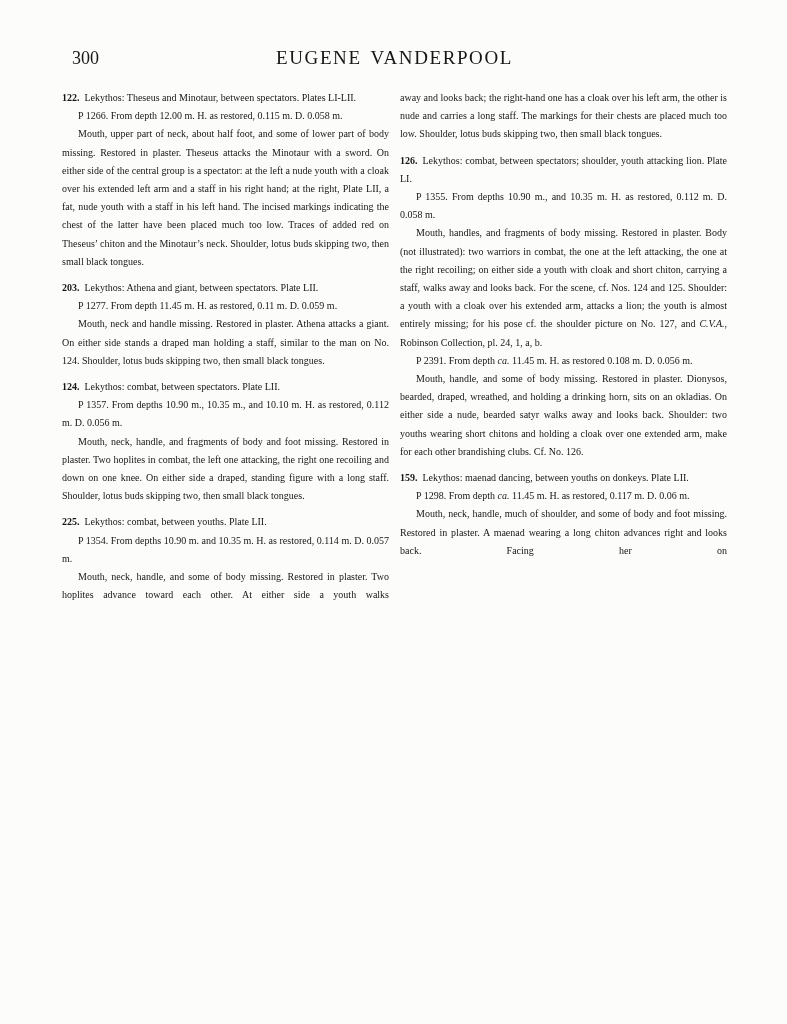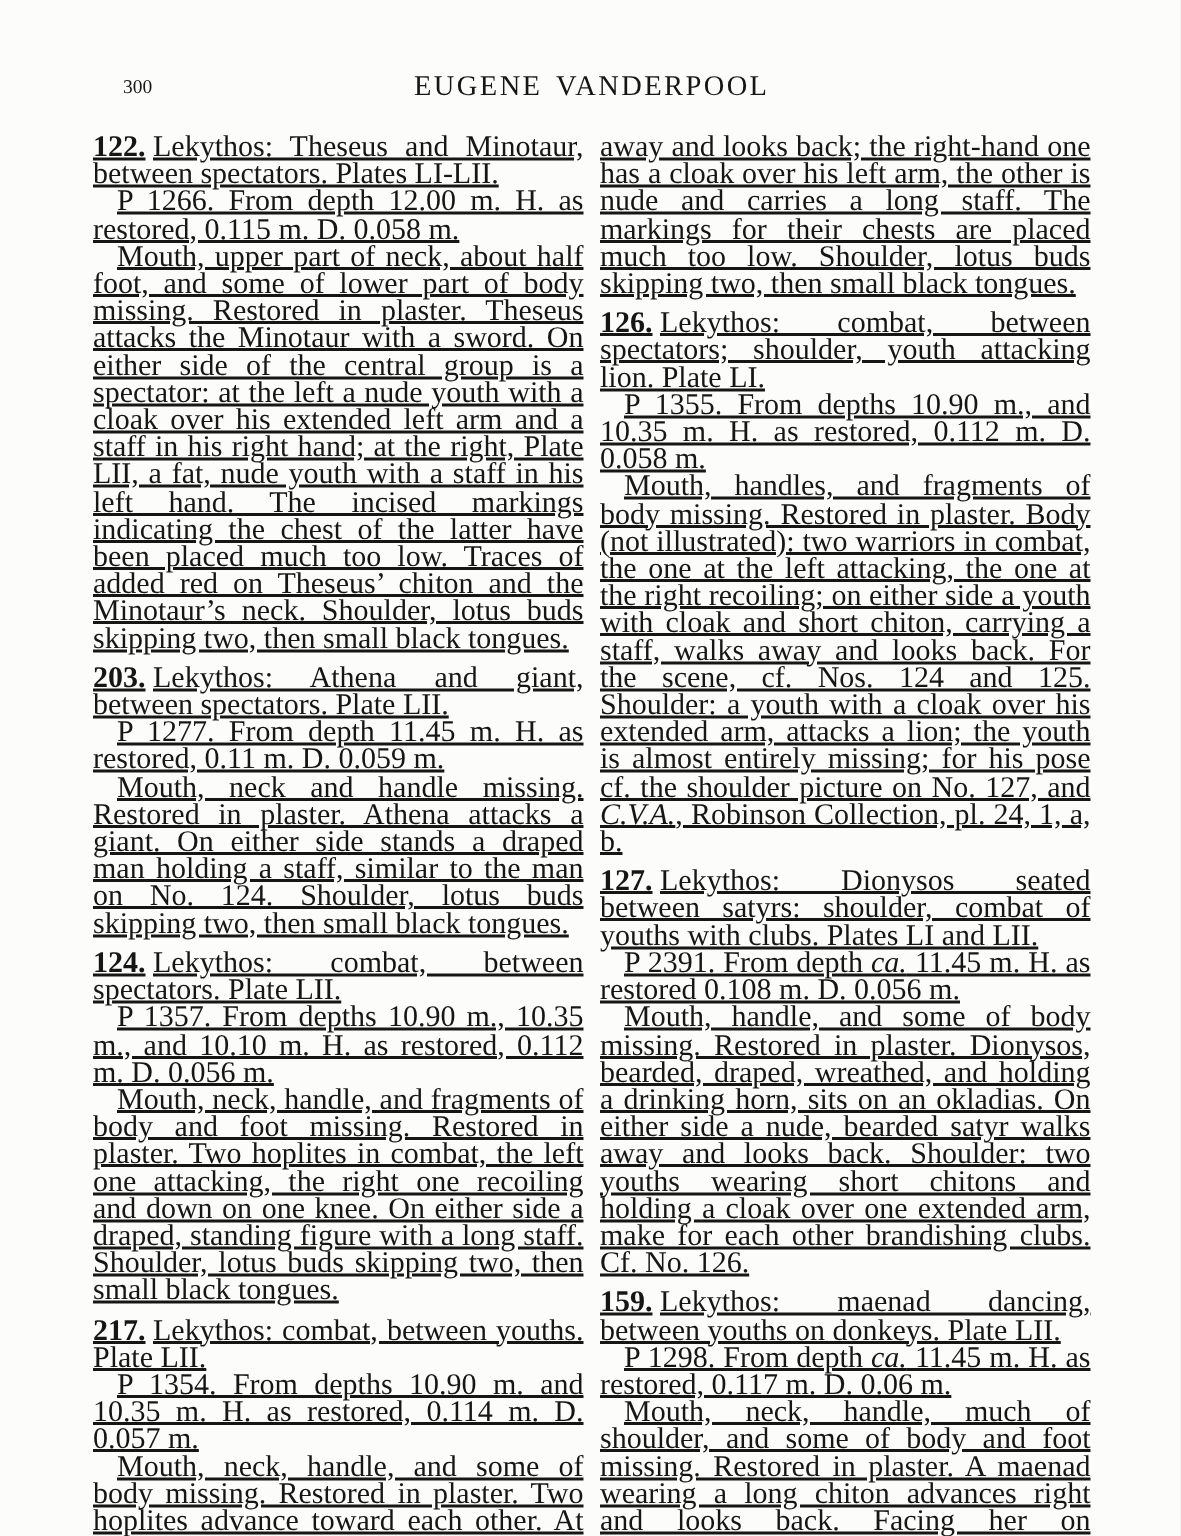--- a/index.html
+++ b/index.html
@@ -21,47 +21,45 @@
   }
   .pg-header {
     position: relative;
     height: 18px;
     margin-bottom: 22px;
   }
   .pg-number {
     position: absolute;
     left: 10px;
     top: 0;
-    font-size: 13px;
+    font-size: 18px;
     line-height: 18px;
-    margin-left: 10px;
   }
   .running-title {
     display: block;
     text-align: center;
     font-size: 19px;
     line-height: 18px;
     letter-spacing: 1.6px;
     word-spacing: 3px;
   }
   .two-col {
     display: flex;
     gap: 11px;
   }
   .col {
     width: 327px;
     flex: 0 0 327px;
   }
   .para {
     margin: 0;
-    font-size: 20px;
+    font-size: 10px;
     line-height: 18.2px;
     text-align: justify;
     text-justify: inter-word;
-    text-decoration: underline;
   }
   .para.heading { margin-top: 8px; }
   .col > .para.heading:first-child { margin-top: 0; }
   .para.body { text-indent: 16px; }
   .para.continuation { text-indent: 0; }
   .para.partial { text-align-last: justify; }
   .bold { font-weight: bold; }
   .heading .bold { padding-right: 5px; }
   .italic { font-style: italic; }
 </style>
@@ -77,30 +75,29 @@
     <div class="col">
         <p class="para heading"><span class="bold">122.</span><span>Lekythos: Theseus and Minotaur, between spectators. Plates LI-LII.</span></p>
         <p class="para body"><span>P 1266. From depth 12.00 m. H. as restored, 0.115 m. D. 0.058 m.</span></p>
         <p class="para body"><span>Mouth, upper part of neck, about half foot, and some of lower part of body missing. Restored in plaster. Theseus attacks the Minotaur with a sword. On either side of the central group is a spectator: at the left a nude youth with a cloak over his extended left arm and a staff in his right hand; at the right, Plate LII, a fat, nude youth with a staff in his left hand. The incised markings indicating the chest of the latter have been placed much too low. Traces of added red on Theseus’ chiton and the Minotaur’s neck. Shoulder, lotus buds skipping two, then small black tongues.</span></p>
         <p class="para heading"><span class="bold">203.</span><span>Lekythos: Athena and giant, between spectators. Plate LII.</span></p>
         <p class="para body"><span>P 1277. From depth 11.45 m. H. as restored, 0.11 m. D. 0.059 m.</span></p>
         <p class="para body"><span>Mouth, neck and handle missing. Restored in plaster. Athena attacks a giant. On either side stands a draped man holding a staff, similar to the man on No. 124. Shoulder, lotus buds skipping two, then small black tongues.</span></p>
         <p class="para heading"><span class="bold">124.</span><span>Lekythos: combat, between spectators. Plate LII.</span></p>
         <p class="para body"><span>P 1357. From depths 10.90 m., 10.35 m., and 10.10 m. H. as restored, 0.112 m. D. 0.056 m.</span></p>
         <p class="para body"><span>Mouth, neck, handle, and fragments of body and foot missing. Restored in plaster. Two hoplites in combat, the left one attacking, the right one recoiling and down on one knee. On either side a draped, standing figure with a long staff. Shoulder, lotus buds skipping two, then small black tongues.</span></p>
-        <p class="para heading"><span class="bold">217.</span><span>Lekythos: combat, between youths. Plate LII.</span></p>
+        <p class="para heading"><span class="bold">225.</span><span>Lekythos: combat, between youths. Plate LII.</span></p>
         <p class="para body"><span>P 1354. From depths 10.90 m. and 10.35 m. H. as restored, 0.114 m. D. 0.057 m.</span></p>
         <p class="para body partial"><span>Mouth, neck, handle, and some of body missing. Restored in plaster. Two hoplites advance toward each other. At either side a youth walks</span></p>
       </div>
     <div class="col">
         <p class="para continuation"><span>away and looks back; the right-hand one has a cloak over his left arm, the other is nude and carries a long staff. The markings for their chests are placed much too low. Shoulder, lotus buds skipping two, then small black tongues.</span></p>
         <p class="para heading"><span class="bold">126.</span><span>Lekythos: combat, between spectators; shoulder, youth attacking lion. Plate LI.</span></p>
         <p class="para body"><span>P 1355. From depths 10.90 m., and 10.35 m. H. as restored, 0.112 m. D. 0.058 m.</span></p>
         <p class="para body"><span>Mouth, handles, and fragments of body missing. Restored in plaster. Body (not illustrated): two warriors in combat, the one at the left attacking, the one at the right recoiling; on either side a youth with cloak and short chiton, carrying a staff, walks away and looks back. For the scene, cf. Nos. 124 and 125. Shoulder: a youth with a cloak over his extended arm, attacks a lion; the youth is almost entirely missing; for his pose cf. the shoulder picture on No. 127, and </span><span class="italic">C.V.A.</span><span>, Robinson Collection, pl. 24, 1, a, b.</span></p>
-        <p class="para heading"><span class="bold">127.</span><span>Lekythos: Dionysos seated between satyrs: shoulder, combat of youths with clubs. Plates LI and LII.</span></p>
         <p class="para body"><span>P 2391. From depth </span><span class="italic">ca.</span><span> 11.45 m. H. as restored 0.108 m. D. 0.056 m.</span></p>
         <p class="para body"><span>Mouth, handle, and some of body missing. Restored in plaster. Dionysos, bearded, draped, wreathed, and holding a drinking horn, sits on an okladias. On either side a nude, bearded satyr walks away and looks back. Shoulder: two youths wearing short chitons and holding a cloak over one extended arm, make for each other brandishing clubs. Cf. No. 126.</span></p>
         <p class="para heading"><span class="bold">159.</span><span>Lekythos: maenad dancing, between youths on donkeys. Plate LII.</span></p>
         <p class="para body"><span>P 1298. From depth </span><span class="italic">ca.</span><span> 11.45 m. H. as restored, 0.117 m. D. 0.06 m.</span></p>
         <p class="para body partial"><span>Mouth, neck, handle, much of shoulder, and some of body and foot missing. Restored in plaster. A maenad wearing a long chiton advances right and looks back. Facing her on</span></p>
       </div>
   </div>
 </div>
 
 </body></html>

